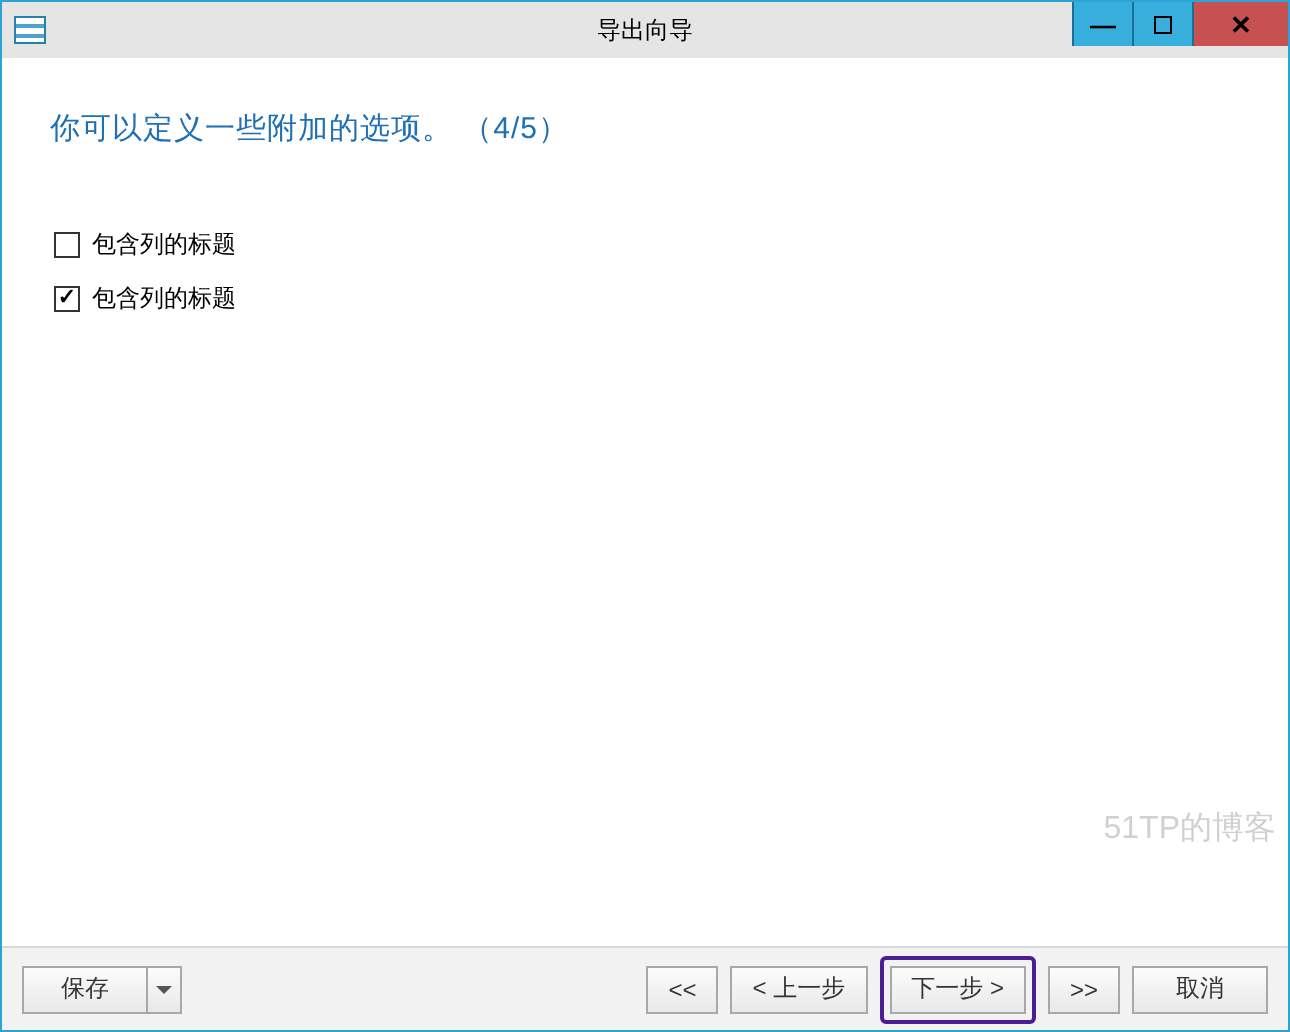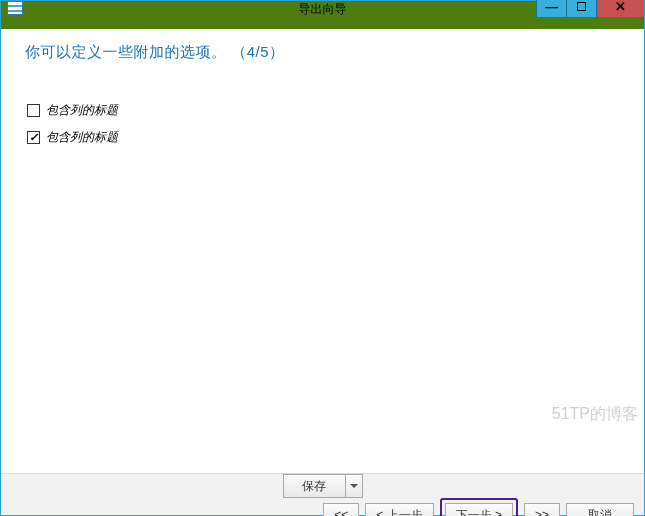--- a/index.html
+++ b/index.html
@@ -12,23 +12,23 @@
   .window {
     width: 645px;
     height: 516px;
     border: 1px solid #2ba3d4;
     display: flex;
     flex-direction: column;
     position: relative;
   }
   .titlebar {
     height: 28px;
-    background: #4d7c0f;
-    display: flex;
-    align-items: flex-start;
+    background: #e5e5e5;
+    display: flex;
+    align-items: center;
     position: relative;
   }
   .titlebar-icon {
     width: 16px;
     height: 14px;
     margin-left: 6px;
     background: #fff;
     border: 1px solid #2a7fa8;
     position: relative;
   }
@@ -79,33 +79,32 @@
   .win-btn.close {
     background: #c75050;
     color: #000;
     width: 48px;
   }
   .win-btn .sq {
     width: 9px; height: 9px; border: 1px solid #000;
   }
   .content {
     flex: 1;
-    padding: 14px 24px 10px 24px;
+    padding: 26px 24px 10px 24px;
     background: #fff;
     position: relative;
   }
   .heading {
     color: #1e6fb4;
     font-size: 15px;
     margin-bottom: 40px;
     letter-spacing: 0.5px;
   }
   .options {
     margin-left: 2px;
-    font-style: italic;
   }
   .option-row {
     display: flex;
     align-items: center;
     font-size: 12px;
     color: #000;
     margin-bottom: 10px;
     cursor: pointer;
     user-select: none;
   }
@@ -126,21 +125,20 @@
     color: #000;
     font-weight: bold;
   }
   .footer {
     height: 42px;
     border-top: 1px solid #d9d9d9;
     background: #f2f2f2;
     display: flex;
     align-items: center;
     padding: 0 10px;
-    flex-direction: column;
   }
   .save-group {
     display: flex;
   }
   .btn {
     height: 24px;
     background: linear-gradient(#fcfcfc,#e8e8e8);
     border: 1px solid #a8a8a8;
     font-size: 12px;
     font-family: "Microsoft YaHei","SimSun",sans-serif;

